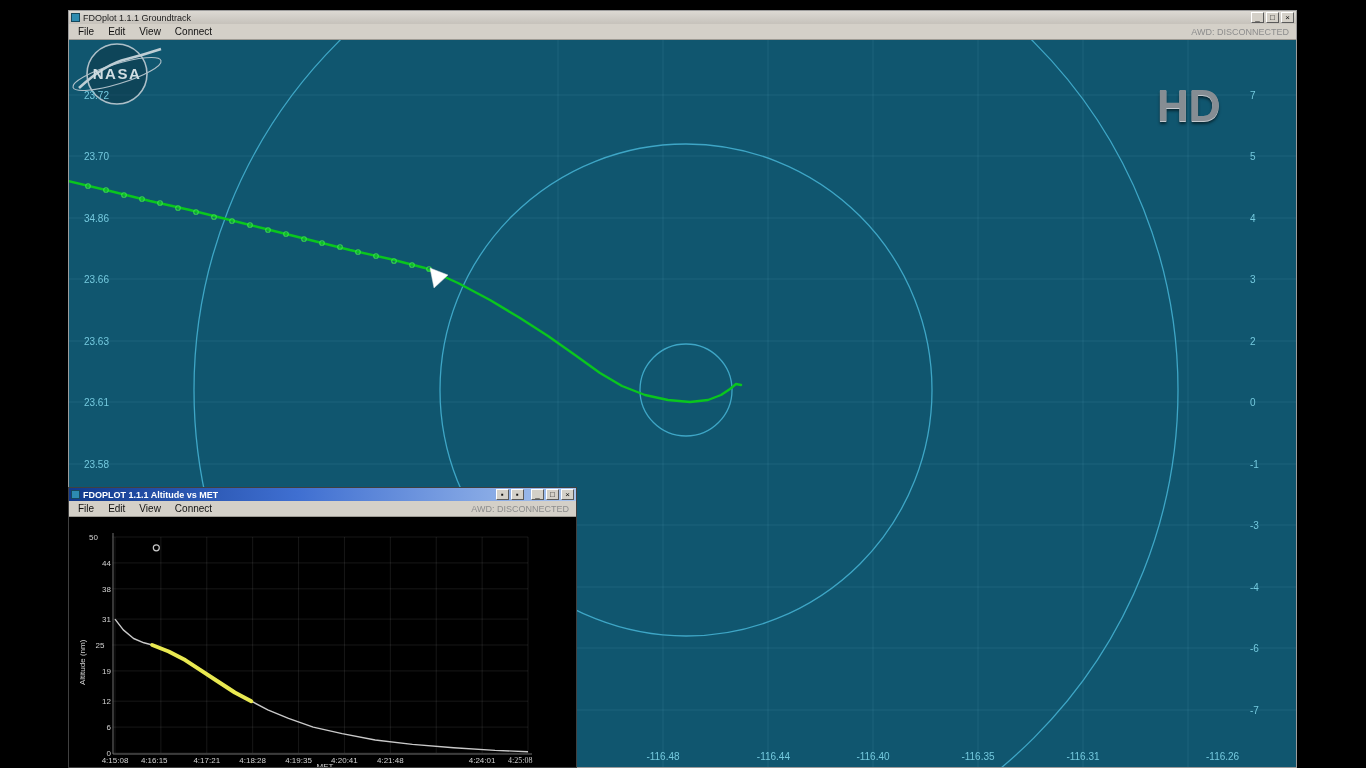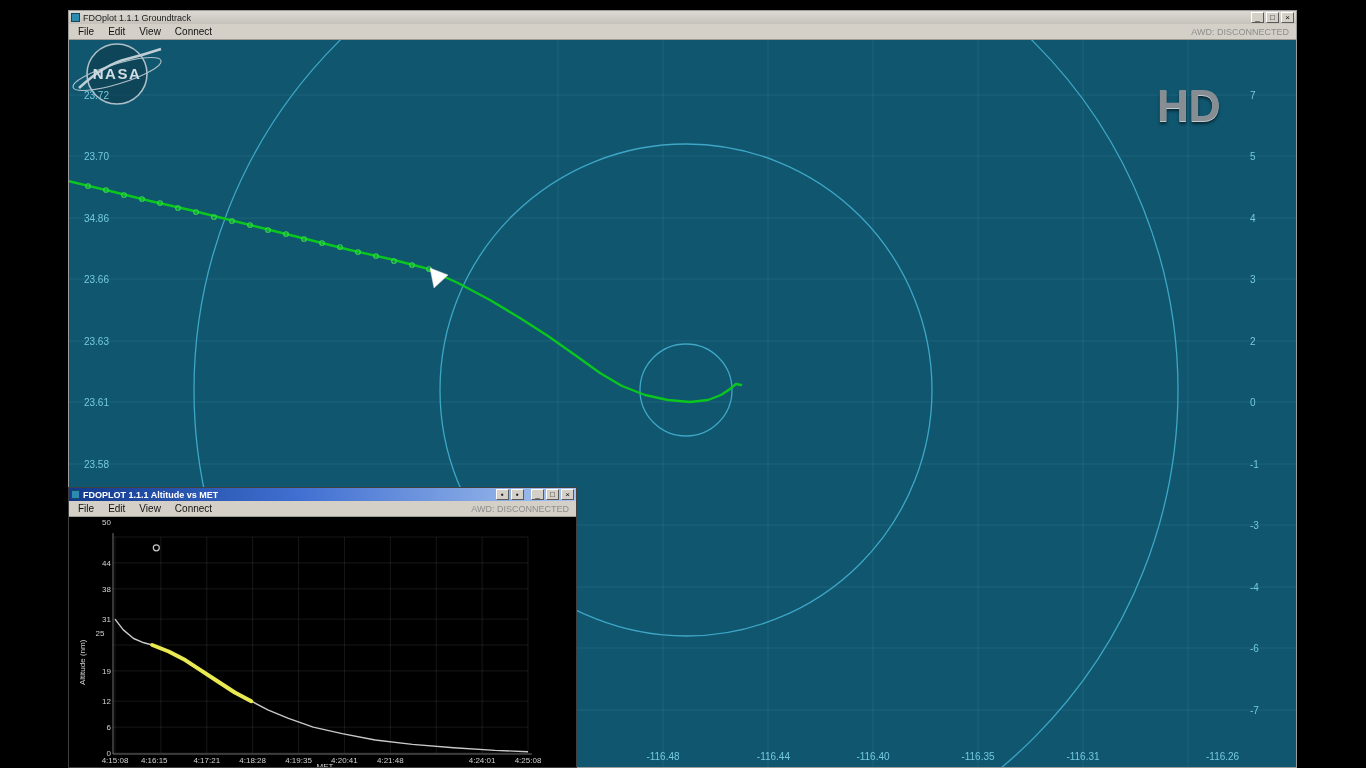--- a/index.html
+++ b/index.html
@@ -178,33 +178,33 @@
         <line x1="482.1111111111111" y1="537" x2="482.1111111111111" y2="753" stroke="rgba(255,255,255,0.09)" stroke-width="1"></line>
         <line x1="528" y1="537" x2="528" y2="753" stroke="rgba(255,255,255,0.09)" stroke-width="1"></line>
         <line x1="113" y1="533" x2="113" y2="754" stroke="#6f6f6f" stroke-width="1"></line>
         <line x1="113" y1="754" x2="532" y2="754" stroke="#6f6f6f" stroke-width="1"></line>
         <path d="M 115.0 619.1 L 123.3 629.9 L 133.6 638.5 L 143.9 642.8 L 152.2 645.0 L 168.7 651.5 L 185.2 660.1 L 201.7 670.9 L 218.3 681.7 L 234.8 692.5 L 251.3 701.2 L 267.8 709.8 L 288.5 718.4 L 313.2 727.1 L 342.1 733.6 L 375.2 740.0 L 412.4 744.4 L 453.7 747.8 L 495.0 750.4 L 528.0 751.7" fill="none" stroke="#c9c9c9" stroke-width="1.4" stroke-linejoin="round"></path>
         <path d="M 152.2 645.0 L 168.7 651.5 L 185.2 660.1 L 201.7 670.9 L 218.3 681.7 L 234.8 692.5 L 251.3 701.2" fill="none" stroke="#e9e951" stroke-width="4" stroke-linecap="round" stroke-linejoin="round"></path>
         <circle cx="156.3" cy="547.8" r="3" fill="none" stroke="#c9c9c9" stroke-width="1.2"></circle>
       </svg>
     <span class="alt-ylabel">Altitude (nm)</span>
     <span class="alt-xlabel">MET</span>
-  <span class="alt-tick" style="left: 20px; top: 1px; width: 22px; text-align: right;">50</span>
+  <span class="alt-tick" style="left: 20px; top: 16px; width: 22px; text-align: left;">50</span>
       <span class="alt-tick" style="left: 20px; top: 41.92px; width: 22px; text-align: right;">44</span>
       <span class="alt-tick" style="left: 20px; top: 67.84px; width: 22px; text-align: right;">38</span>
       <span class="alt-tick" style="left: 20px; top: 98.08px; width: 22px; text-align: right;">31</span>
-      <span class="alt-tick" style="left: 20px; top: 112px; width: 22px; text-align: center;">25</span>
+      <span class="alt-tick" style="left: 20px; top: 124px; width: 22px; text-align: center;">25</span>
       <span class="alt-tick" style="left: 20px; top: 149.92px; width: 22px; text-align: right;">19</span>
       <span class="alt-tick" style="left: 20px; top: 180.16px; width: 22px; text-align: right;">12</span>
       <span class="alt-tick" style="left: 20px; top: 206.08px; width: 22px; text-align: right;">6</span>
       <span class="alt-tick" style="left: 20px; top: 232px; width: 22px; text-align: right;">0</span>
       <span class="alt-tick" style="left: 26px; top: 239px; width: 40px; text-align: center;">4:15:08</span>
       <span class="alt-tick" style="left: 71.8889px; top: 239px; width: 40px; ">4:16:15</span>
       <span class="alt-tick" style="left: 117.778px; top: 239px; width: 40px; text-align: center;">4:17:21</span>
       <span class="alt-tick" style="left: 163.667px; top: 239px; width: 40px; text-align: center;">4:18:28</span>
       <span class="alt-tick" style="left: 209.556px; top: 239px; width: 40px; text-align: center;">4:19:35</span>
       <span class="alt-tick" style="left: 255.444px; top: 239px; width: 40px; text-align: center;">4:20:41</span>
       <span class="alt-tick" style="left: 301.333px; top: 239px; width: 40px; text-align: center;">4:21:48</span>
       <span class="alt-tick" style="left: 340px; top: 239px; width: 40px; text-align: right; margin-top: 12px;">4:22:55</span>
       <span class="alt-tick" style="left: 393.111px; top: 239px; width: 40px; text-align: center;">4:24:01</span>
-      <span class="alt-tick" style="left: 439px; top: 239px; width: 40px; text-align: center;">4:25:08</span>
+      <span class="alt-tick" style="left: 439px; top: 239px; width: 40px;  font-family: Liberation Serif, serif;">4:25:08</span>
     </div>
 </div>
 
 </body></html>

